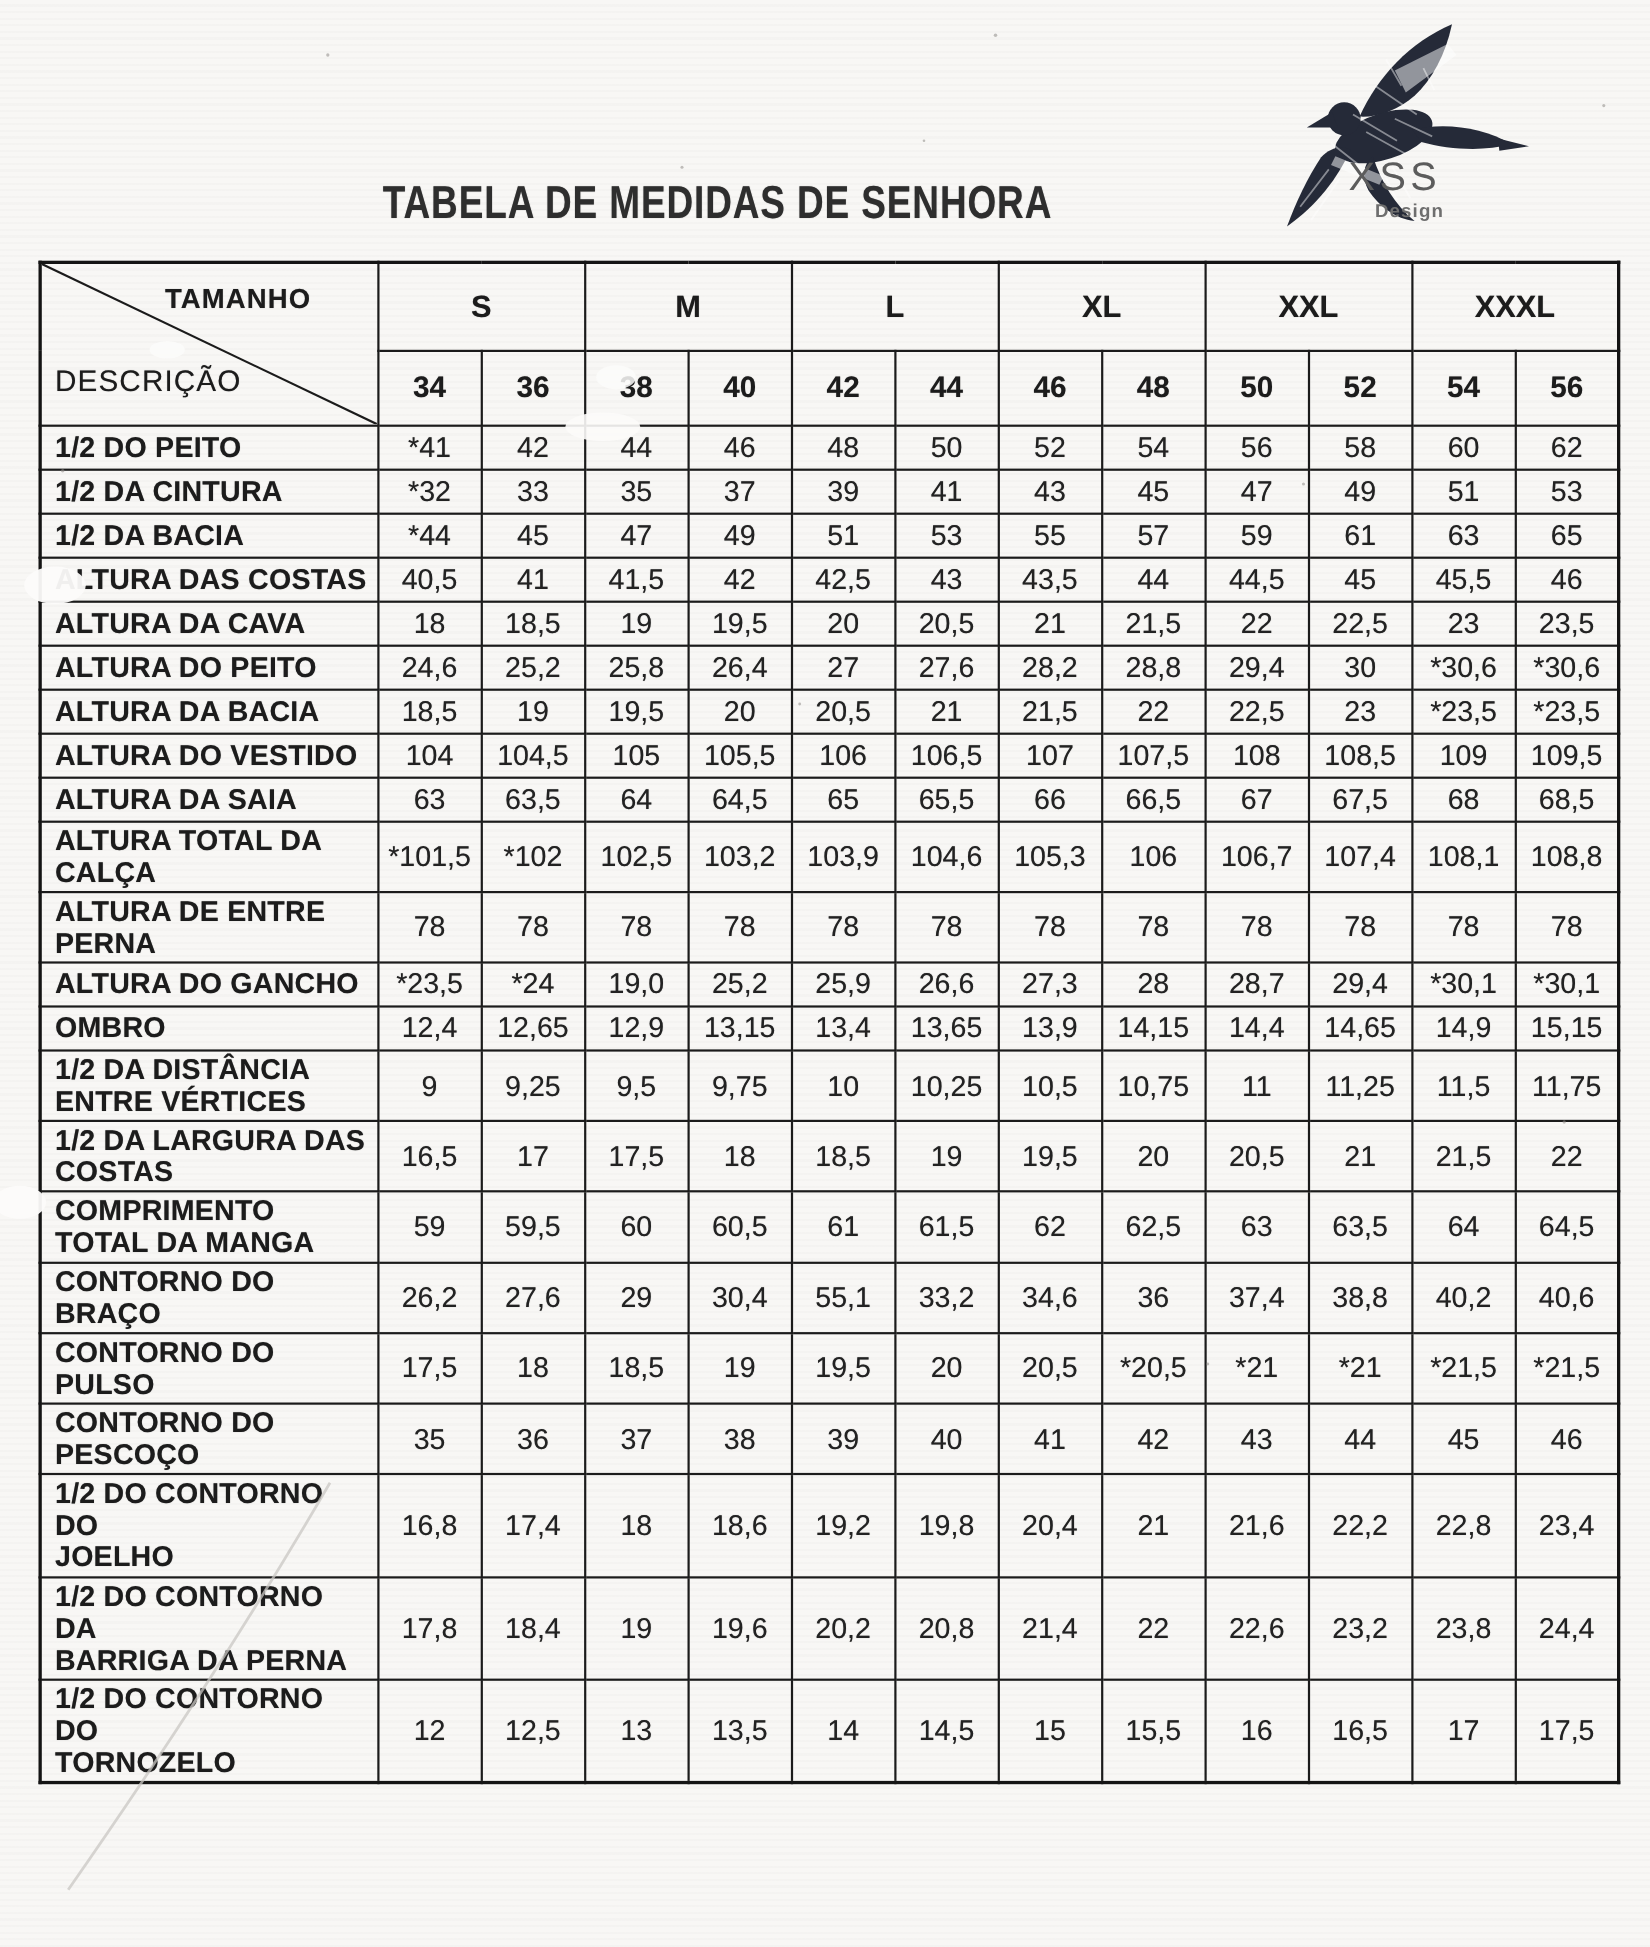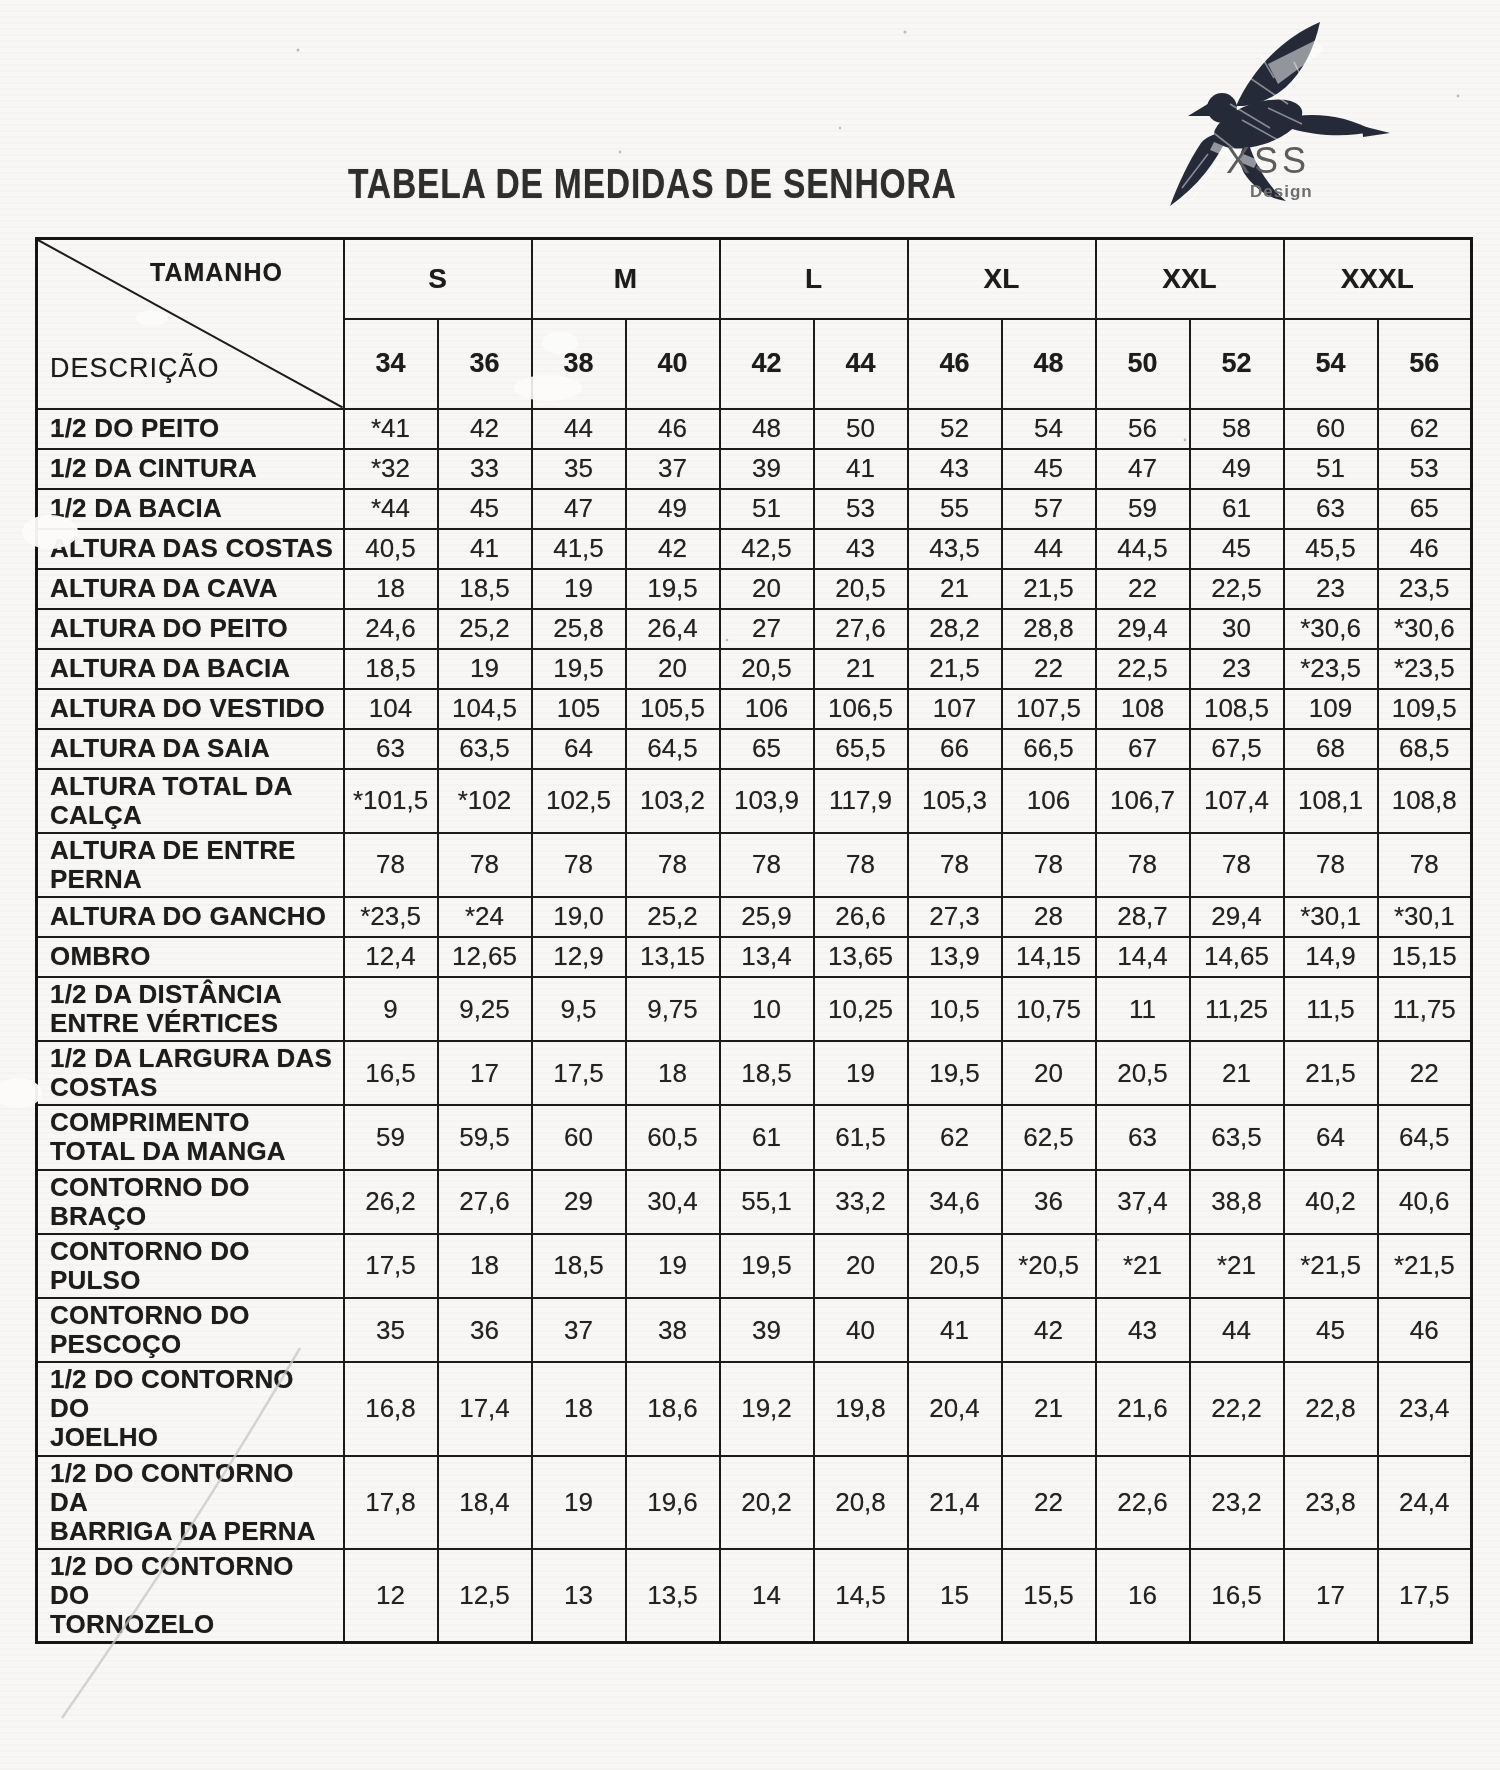--- a/index.html
+++ b/index.html
@@ -31,21 +31,21 @@
   }
   table.meas th,table.meas td{
     border:2px solid #1b1b1b;
     text-shadow:0 0 .7px rgba(25,25,25,.5);
     overflow:hidden;
   }
   table.meas{border:3px solid #141414;}
   col.c-desc{width:307px;}
   col.c-size{width:94px;}
   tr.hrow1{height:80px;}
-  tr.hrow2{height:90px;border-radius:18px;}
+  tr.hrow2{height:68px;border-radius:18px;}
   tr.r-s{height:40px;}
   tr.r-d{height:60px;}
   th.corner{position:relative;padding:0;border-bottom-width:3px;margin-top:12px;}
   th.corner .diag{position:absolute;left:0;top:0;width:100%;height:100%;}
   th.corner .corner-top{
     position:absolute;left:112px;top:18px;font-size:25px;font-weight:bold;letter-spacing:1px;
   }
   th.corner .corner-bottom{
     position:absolute;left:12px;bottom:24px;font-size:27px;font-weight:normal;letter-spacing:1px;
   }
@@ -274,21 +274,21 @@
           <td class="val">68,5</td>
         </tr>
         <tr class="r-d">
           <th class="lbl" scope="row">ALTURA TOTAL DA
 CALÇA</th>
           <td class="val">*101,5</td>
           <td class="val">*102</td>
           <td class="val">102,5</td>
           <td class="val">103,2</td>
           <td class="val">103,9</td>
-          <td class="val">117,9</td>
+          <td class="val">104,6</td>
           <td class="val">105,3</td>
           <td class="val">106</td>
           <td class="val">106,7</td>
           <td class="val">107,4</td>
           <td class="val">108,1</td>
           <td class="val">108,8</td>
         </tr>
         <tr class="r-d">
           <th class="lbl" scope="row">ALTURA DE ENTRE
 PERNA</th>

